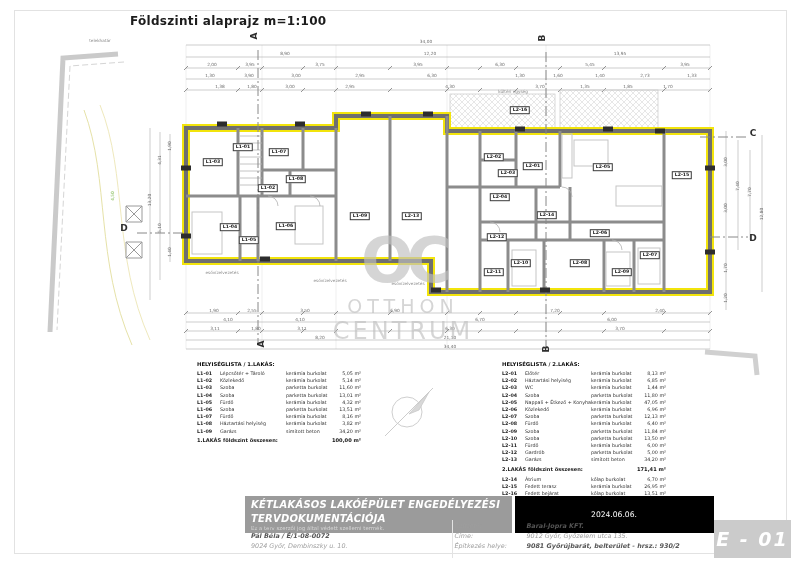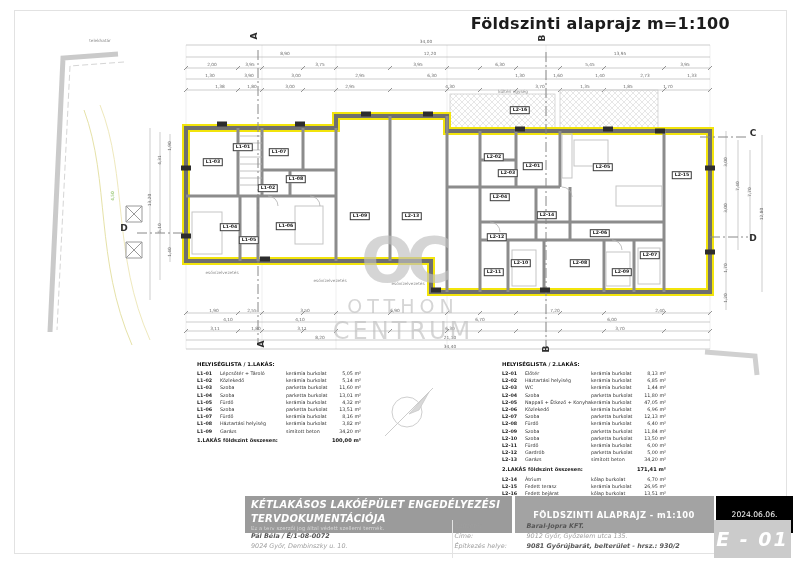--- a/index.html
+++ b/index.html
@@ -1,21 +1,21 @@
 <!DOCTYPE html>
 <html><head>
 <meta charset="utf-8">
 <style>
   html,body{margin:0;padding:0;background:#fff;}
   .stage{position:relative;width:800px;height:565px;background:#fff;overflow:hidden;
          font-family:"DejaVu Sans",sans-serif;}
   .sheet-border{position:absolute;left:14px;top:10px;width:771px;height:542px;
                 border:1px solid #e2e2e2;}
-  .plan-title{position:absolute;left:130px;top:14px;width:600px;text-align:right;
-              font-size:16px;font-weight:bold;color:#1c1c1c;letter-spacing:.3px;}
+  .plan-title{position:absolute;left:130px;top:14px;width:600px;text-align:left;
+              font-size:12px;font-weight:bold;color:#1c1c1c;letter-spacing:.3px;}
   svg.plan{position:absolute;left:0;top:0;}
   
   .rtag{position:absolute;transform:translate(-50%,-50%);font-size:4.6px;font-weight:bold;
         color:#1d1d1d;background:#fff;border:.5px solid #3a3a3a;padding:.5px 2px;
         white-space:nowrap;line-height:1;}
   .blk{position:absolute;width:10px;height:5px;background:#2d2d2d;transform:translate(-50%,-50%);}
   .dim{position:absolute;font-size:4.3px;color:#6b6b6b;white-space:nowrap;line-height:1;
        transform:translate(-50%,-50%);}
   .dim.rot{transform:translate(-50%,-50%) rotate(-90deg);}
   .dim.g{color:#7ab648;}
@@ -470,21 +470,20 @@
         <span>13,51 m²</span>
       </div>
     </div>
 
   <div class="fblock">
     <div class="frow1">
       <div class="c-proj">
         <div class="t1">KÉTLAKÁSOS LAKÓÉPÜLET ENGEDÉLYEZÉSI TERVDOKUMENTÁCIÓJA</div>
         <div class="t2">Ez a terv szerzői jog által védett szellemi termék.</div>
       </div>
-      <div class="c-draw">FÖLDSZINTI ALAPRAJZ - m1:100</div>
       <div class="c-date">2024.06.06.</div>
     </div>
     <div class="frow2">
       <div class="c-designer">
         <div>Tervező:</div>
         <div class="bold">Pál Béla / É/1-08-0072</div>
         <div>9024 Győr, Dembinszky u. 10.</div>
       </div>
       <div class="c-client">
         <div class="grd">

